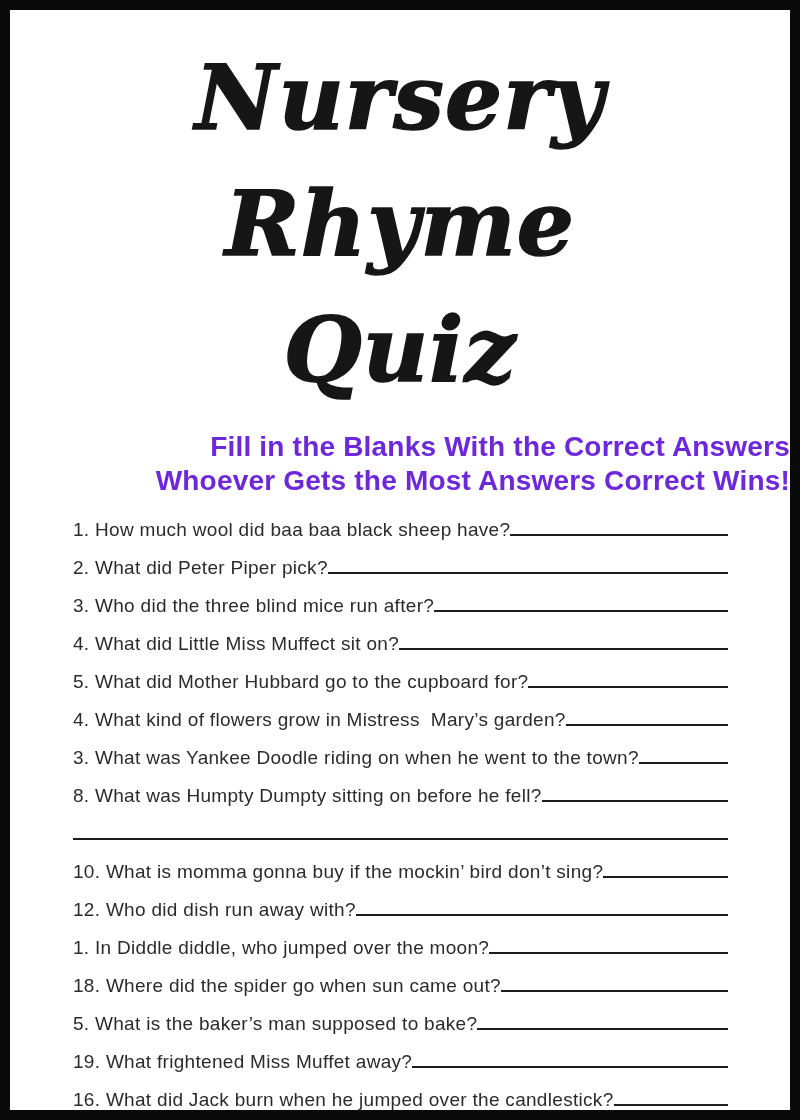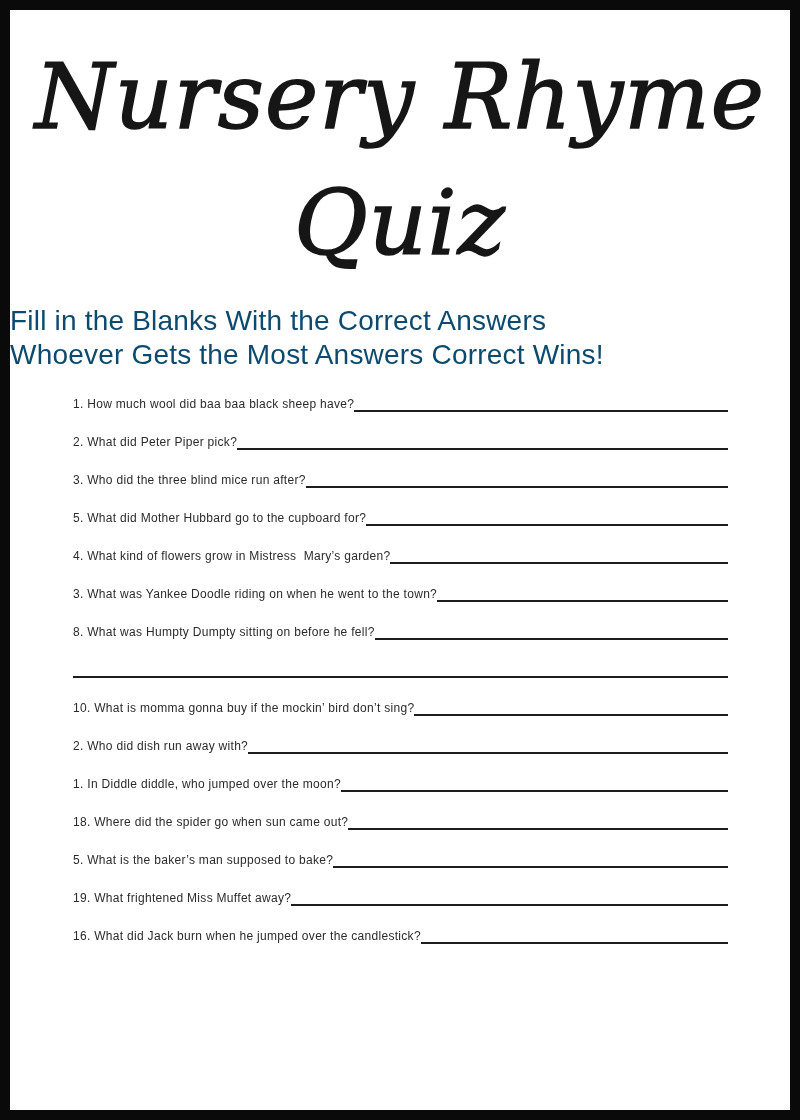--- a/index.html
+++ b/index.html
@@ -19,44 +19,45 @@
     width:800px;height:1120px;
     background:var(--background);
     border:10px solid var(--border);
     overflow:hidden;
   }
   .title{
     margin-top:24px;
     text-align:center;
     font-family:"DejaVu Serif", serif;
     font-style:italic;
-    font-weight:normal;
+    font-weight:bold;
     font-size:90px;
     line-height:126px;
     color:var(--title);
     letter-spacing:1px;
     -webkit-text-stroke:1.5px var(--title);
   }
   .subtitle{
     margin-top:18px;
-    text-align:left;
+    text-align:right;
     font-size:28px;
     line-height:34px;
-    color:#0c4a6e;
+    color:#6d28d9;
     letter-spacing:0.2px;
+    font-weight:bold;
   }
   .questions{
     margin:22px 62px 0 63px;
   }
   .q-row{
     display:flex;
-    align-items:center;
+    align-items:flex-start;
     height:20px;
     margin-bottom:18px;
-    font-size:12px;
+    font-size:19px;
     line-height:20px;
     letter-spacing:0.3px;
     color:var(--text);
     white-space:pre;
   }
   .q-row:last-child{margin-bottom:16px;}
   .q-blank{
     flex:1 1 auto;
     height:16px;
     border-bottom:2px solid var(--line);
@@ -74,27 +75,28 @@
 
   <div class="subtitle">
     <div>Fill in the Blanks With the Correct Answers</div>
     <div>Whoever Gets the Most Answers Correct Wins!</div>
   </div>
 
   <div class="questions">
     <div class="q-row"><span>1. How much wool did baa baa black sheep have?</span><span class="q-blank"></span></div>
     <div class="q-row"><span>2. What did Peter Piper pick?</span><span class="q-blank"></span></div>
     <div class="q-row"><span>3. Who did the three blind mice run after?</span><span class="q-blank"></span></div>
+    <div class="q-row"><span>4. What did Little Miss Muffect sit on?</span><span class="q-blank"></span></div>
     <div class="q-row"><span>5. What did Mother Hubbard go to the cupboard for?</span><span class="q-blank"></span></div>
     <div class="q-row"><span>4. What kind of flowers grow in Mistress  Mary’s garden?</span><span class="q-blank"></span></div>
     <div class="q-row"><span>3. What was Yankee Doodle riding on when he went to the town?</span><span class="q-blank"></span></div>
     <div class="q-row"><span>8. What was Humpty Dumpty sitting on before he fell?</span><span class="q-blank"></span></div>
     <div class="q-row"><span class="q-blank"></span></div>
     <div class="q-row"><span>10. What is momma gonna buy if the mockin’ bird don’t sing?</span><span class="q-blank"></span></div>
-    <div class="q-row"><span>2. Who did dish run away with?</span><span class="q-blank"></span></div>
+    <div class="q-row"><span>12. Who did dish run away with?</span><span class="q-blank"></span></div>
     <div class="q-row"><span>1. In Diddle diddle, who jumped over the moon?</span><span class="q-blank"></span></div>
     <div class="q-row"><span>18. Where did the spider go when sun came out?</span><span class="q-blank"></span></div>
     <div class="q-row"><span>5. What is the baker’s man supposed to bake?</span><span class="q-blank"></span></div>
     <div class="q-row"><span>19. What frightened Miss Muffet away?</span><span class="q-blank"></span></div>
     <div class="q-row"><span>16. What did Jack burn when he jumped over the candlestick?</span><span class="q-blank"></span></div>
 
   </div>
 
 </div>
 

